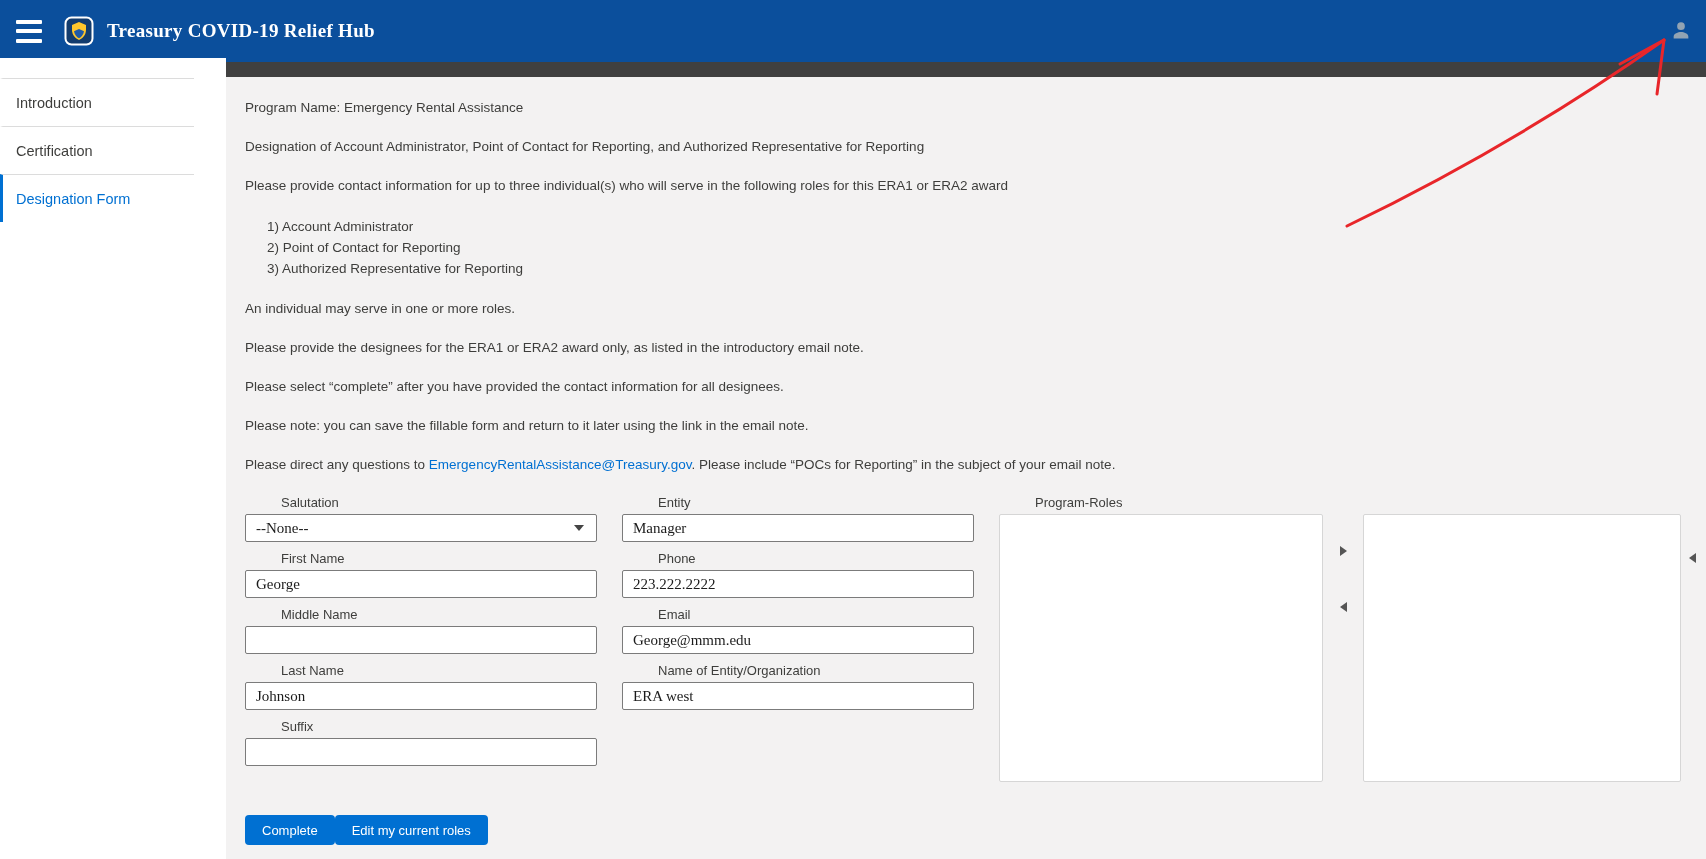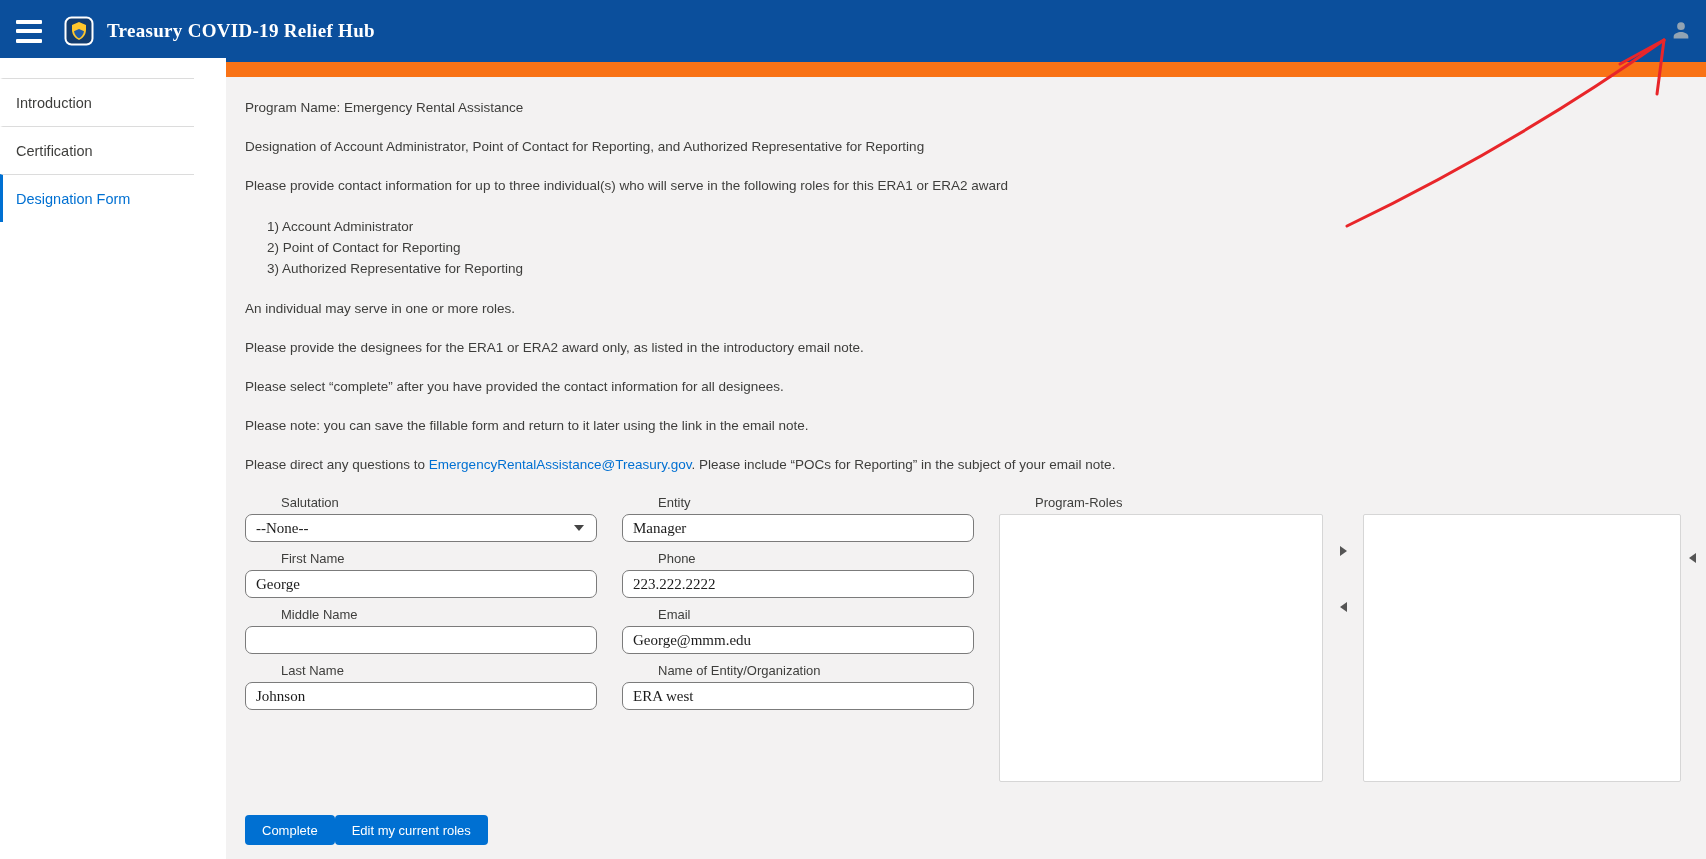--- a/index.html
+++ b/index.html
@@ -1,19 +1,19 @@
 <!DOCTYPE html>
 <html><head>
 <meta charset="utf-8">
 <title>Treasury COVID-19 Relief Hub</title>
 <style>
   * { margin:0; padding:0; box-sizing:border-box; }
   html,body { background:#fff; }
   body { font-family:"Liberation Sans", sans-serif; }
-  .screen { position:relative; width:1706px; height:859px; background:#f97316; overflow:hidden; }
+  .screen { position:relative; width:1706px; height:859px; background:#404040; overflow:hidden; }
 
   
   .app-header { position:absolute; top:0; left:0; width:100%; height:62px; background:#0b4f9c;
                 display:flex; align-items:center; padding-left:16px; }
   .menu-btn { width:28px; height:23px; background:none; border:none; display:flex; flex-direction:column;
               justify-content:space-between; cursor:pointer; }
   .menu-btn span { display:block; width:26px; height:4px; background:#fff; border-radius:1px; }
   .logo-wrap { margin-left:20px; display:flex; align-items:center; }
   .app-title { margin-left:13px; color:#fff; font-family:"Liberation Serif", serif; font-weight:bold;
                font-size:19px; letter-spacing:.3px; }
@@ -32,21 +32,21 @@
   .para { margin:0 0 21px; line-height:18px; }
   .bold { font-weight:normal; }
   .roles-list { margin:0 0 21px 22px; line-height:21px; }
   .email-link { color:#0070d2; text-decoration:none; cursor:pointer; }
 
   
   .form-row { display:flex; margin-top:12px; }
   .fcol { width:352px; margin-right:25px; }
   .field { margin-bottom:9px; }
   .field label, .roles-label { display:block; font-size:13px; color:#3e3e3c; margin-bottom:4px;margin-left:36px; }
-  .text-input, .combobox { width:352px; height:28px; border:1px solid #7b7b7b; border-radius:7px;
+  .text-input, .combobox { width:352px; height:28px; border:1px solid #7b7b7b; border-radius:2px;
            background:#fff; font-family:"Liberation Serif", serif; font-size:15px; color:#1b1b1b; padding:0 10px; }
   .combobox { display:flex; align-items:center; justify-content:space-between; cursor:pointer; }
   .caret { width:0; height:0; border-left:5px solid transparent; border-right:5px solid transparent;
            border-top:6px solid #444; margin-right:2px; }
   .roles-col { flex:1; }
   .dual { display:flex; }
   .listbox { background:#fff; border:1px solid #d6d6d6; border-radius:2px; height:268px; }
   .listbox.available { width:324px; }
   .listbox.selected { width:318px; }
   .move-col { width:40px; display:flex; flex-direction:column; align-items:center; }
@@ -134,20 +134,24 @@
           <input class="text-input" value="George" style="">
         </div>
         <div class="field">
           <label>Middle Name</label>
           <input class="text-input" value="" style="">
         </div>
         <div class="field">
           <label>Last Name</label>
           <input class="text-input" value="Johnson" style="">
         </div>
+        <div class="field">
+          <label>Suffix</label>
+          <input class="text-input" value="" style="">
+        </div>
       </div>
 
       <div class="fcol">
         <div class="field">
           <label>Entity</label>
           <input class="text-input" value="Manager" style="">
         </div>
         <div class="field">
           <label>Phone</label>
           <input class="text-input" value="223.222.2222" style="">

